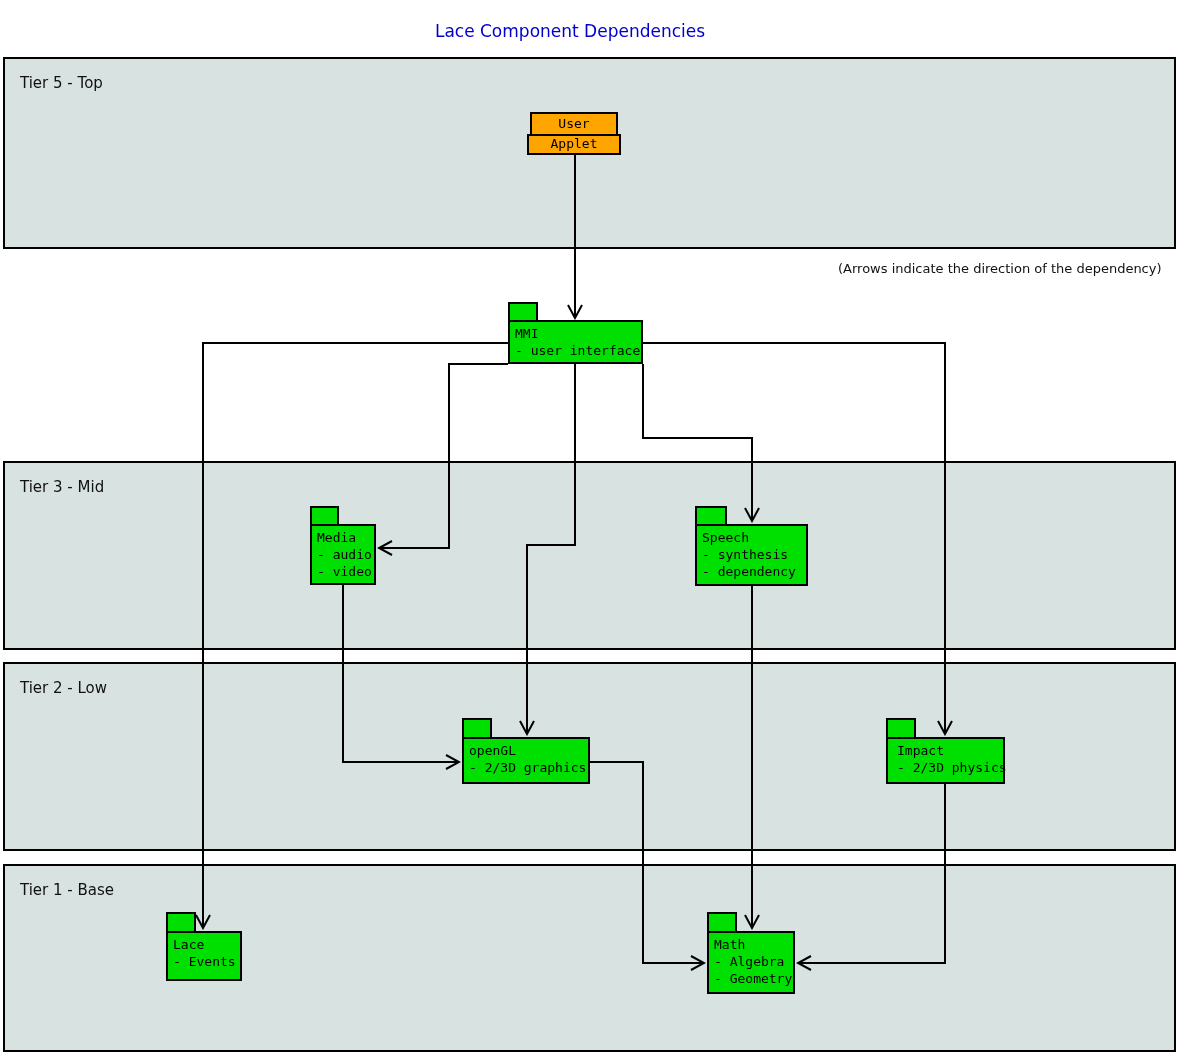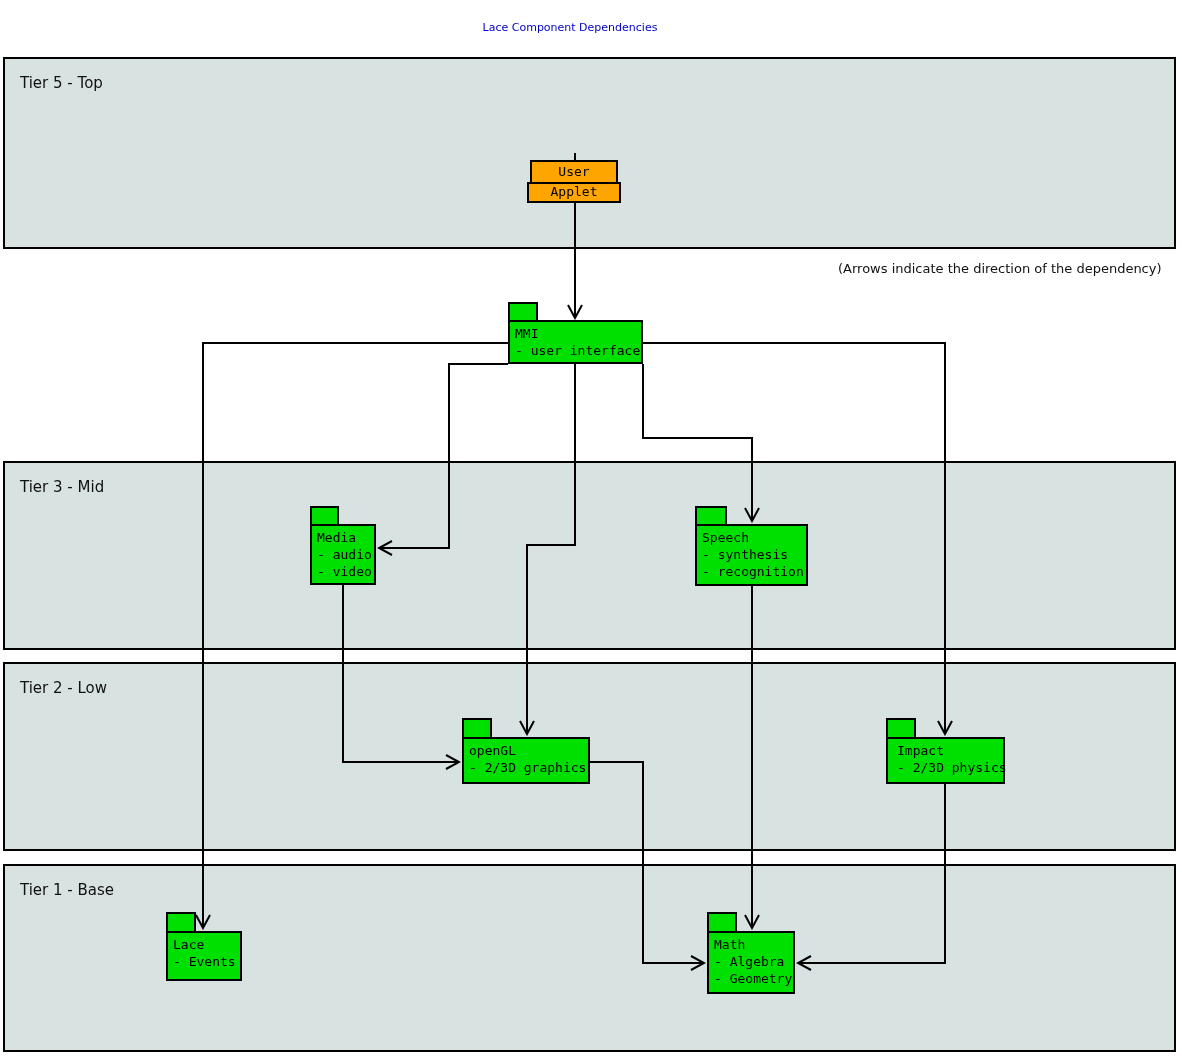--- a/index.html
+++ b/index.html
@@ -9,21 +9,21 @@
     width: 1182px;
     height: 1056px;
     font-family: "DejaVu Sans", sans-serif;
     overflow: hidden;
     background: #ffffff;
   }
   .diagram-title {
     position: absolute;
     left: 0; top: 21px; width: 1140px;
     text-align: center;
-    font-size: 11px;
+    font-size: 17px;
     color: var(--title_blue);
   }
   .tier {
     position: absolute;
     left: 3px;
     width: 1173px;
     background: var(--tier_bg);
     border: 2px solid var(--line);
   }
   .tier-label {
@@ -58,21 +58,20 @@
     white-space: nowrap;
   }
   .applet-cap {
     background: var(--applet_orange);
     border: 2px solid var(--line);
     border-bottom: 0;
     margin-left: 3px;
     width: 88px; height: 22px;
     text-align: center;
     line-height: 20px;
-    margin-top: 48px;
   }
   .applet-base {
     background: var(--applet_orange);
     border: 2px solid var(--line);
     width: 94px; height: 21px;
   }
 </style>
 </head>
 <body>
 
@@ -132,21 +131,21 @@
       <div>- audio</div>
       <div>- video</div>
     </div>
   </div>
 
   <div class="node" style="left:695px; top:506px;">
     <div class="folder-tab" style="width:32px; height:18px;"></div>
     <div class="folder-body" style="width:113px; height:62px;">
       <div>Speech</div>
       <div>- synthesis</div>
-      <div>- recognition</div>
+      <div>- dependency</div>
     </div>
   </div>
 
   <div class="node" style="left:462px; top:718px;">
     <div class="folder-tab" style="width:30px; height:19px;"></div>
     <div class="folder-body" style="width:128px; height:47px;">
       <div>openGL</div>
       <div>- 2/3D graphics</div>
     </div>
   </div>

